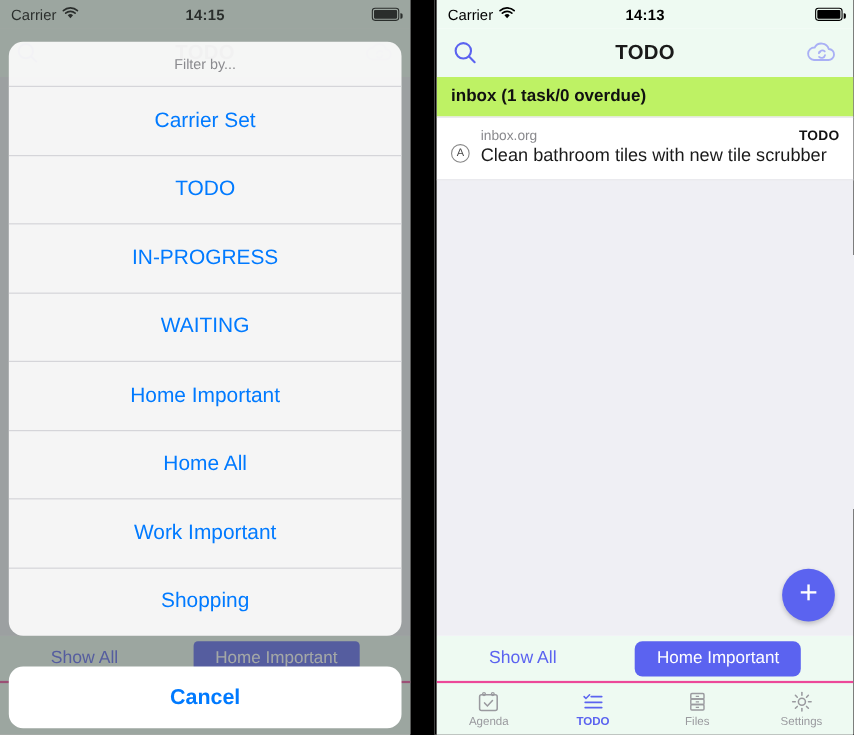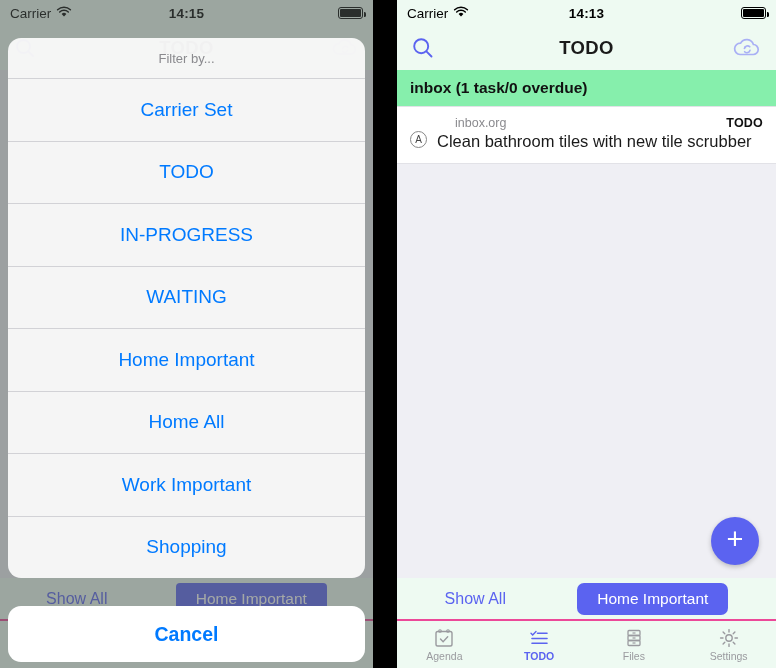--- a/index.html
+++ b/index.html
@@ -48,34 +48,34 @@
   .nav-btn { position: absolute; display: flex; align-items: center; justify-content: center; }
   .nav-left  { left: 14px; }
   .nav-right { right: 14px; }
 
   
   .panel-right .statusbar { background: #eefaf2; }
   .panel-right .navbar    { background: #eefaf2; }
   .content { background: #efeff4; height: calc(668px - 26px - 44px - 41px - 49px); position: relative; }
   .section-header {
     height: 36px; display: flex; align-items: center; padding: 0 13px;
-    font-size: 15.5px; font-weight: 700; color: #111; background: #86efac;
+    font-size: 15.5px; font-weight: 700; color: #111; background: #bef264;
   }
   .task-row {
     background: #fff; display: flex; padding: 9px 13px 11px 13px; gap: 10px;
     border-top: 1px solid #e2e2e7; border-bottom: 1px solid #e2e2e7;
     align-items: flex-start;
   }
   .prio {
     width: 17px; height: 17px; border: 1.2px solid #888; border-radius: 50%;
     display: flex; align-items: center; justify-content: center;
     font-size: 10px; color: #444; flex: none; margin-top: 15px;
   }
   .task-main { flex: 1; min-width: 0; }
-  .task-meta { display: flex; align-items: baseline; margin-left: 18px; }
+  .task-meta { display: flex; align-items: baseline; }
   .task-src { font-size: 12.5px; color: #8a8a8e; flex: 1; }
   .task-state { font-size: 12.5px; font-weight: 700; color: #111; letter-spacing: .2px; }
   .task-title { font-size: 16.5px; color: #1a1a1a; line-height: 1.28; margin-top: 1px; }
 
   .fab {
     position: absolute; right: 17px; bottom: 13px;
     width: 48px; height: 48px; border-radius: 50%;
     background: #5b63f0; display: flex; align-items: center; justify-content: center;
     box-shadow: 0 2px 5px rgba(0,0,0,.22);
   }

